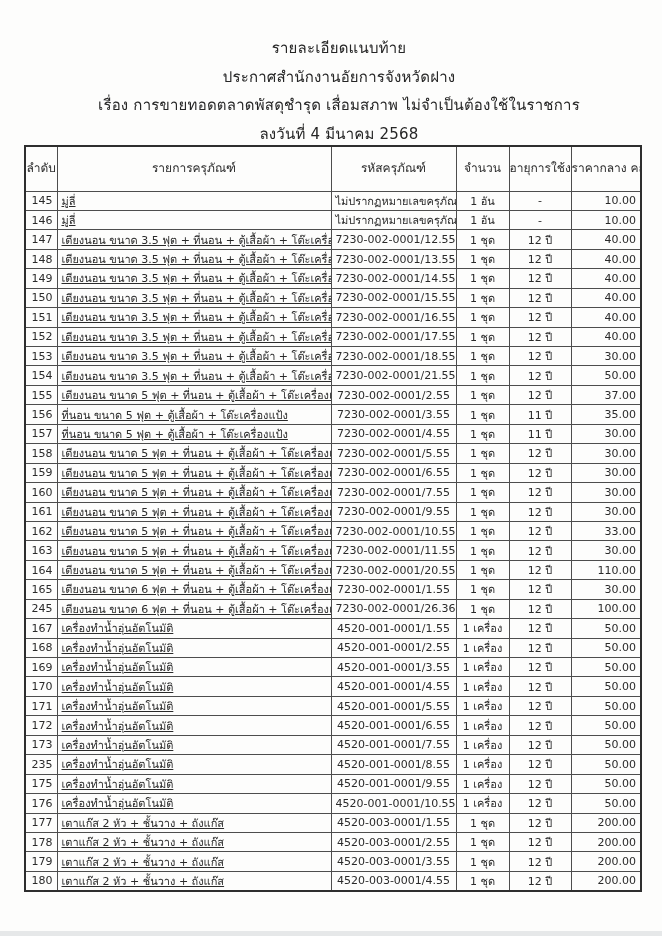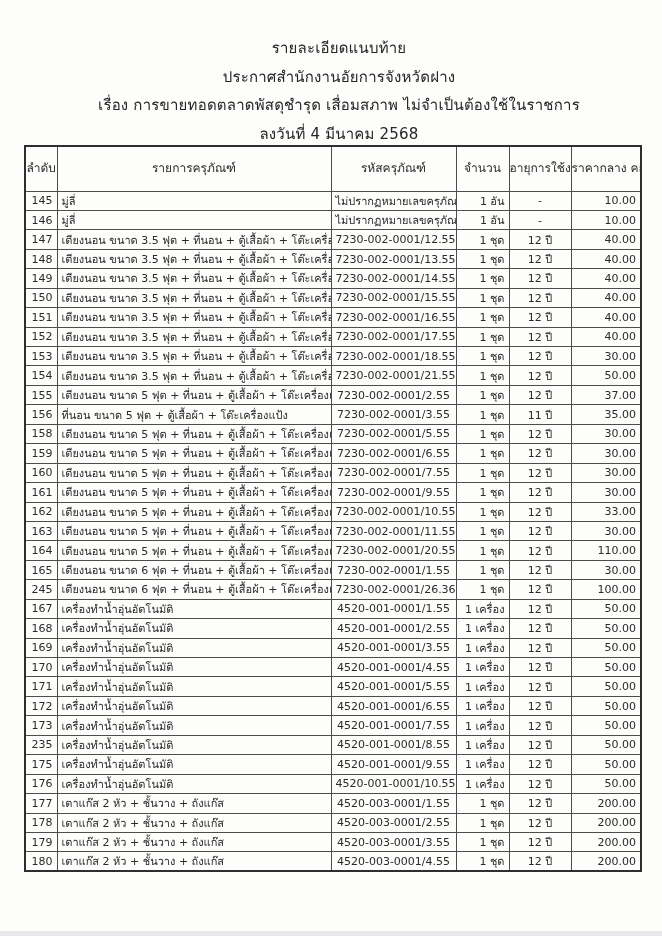--- a/index.html
+++ b/index.html
@@ -54,23 +54,23 @@
     margin-left: 32px;
   }
   th.col-price { white-space: pre-line; }
   table.assets tbody tr { height: 19.44px; }
   table.assets td {
     font-size: 11px;
     vertical-align: middle;
     padding: 0 4px;
   }
   td.col-no    { text-align: right; padding-right: 6px; }
-  td.col-item  { text-align: left;  padding-left: 5px; }
+  td.col-item  { text-align: left;  padding-left: 5px; text-decoration: underline; }
   td.col-code  { text-align: center; }
-  td.col-qty   { text-align: right; }
+  td.col-qty   { text-align: center; }
   td.col-age   { text-align: center; }
   td.col-price { text-align: right; padding-right: 5px; }
   .scan-strip-bottom {
     position: absolute;
     left: 0;
     bottom: 0;
     width: 662px;
     height: 5px;
     background: #e6e8e9;
   }
@@ -198,20 +198,28 @@
         </tr>
         <tr>
           <td class="col-no">156</td>
           <td class="col-item">ที่นอน ขนาด 5 ฟุต + ตู้เสื้อผ้า + โต๊ะเครื่องแป้ง</td>
           <td class="col-code">7230-002-0001/3.55</td>
           <td class="col-qty">1 ชุด</td>
           <td class="col-age">11 ปี</td>
           <td class="col-price">35.00</td>
         </tr>
         <tr>
+          <td class="col-no">157</td>
+          <td class="col-item">ที่นอน ขนาด 5 ฟุต + ตู้เสื้อผ้า + โต๊ะเครื่องแป้ง</td>
+          <td class="col-code">7230-002-0001/4.55</td>
+          <td class="col-qty">1 ชุด</td>
+          <td class="col-age">11 ปี</td>
+          <td class="col-price">30.00</td>
+        </tr>
+        <tr>
           <td class="col-no">158</td>
           <td class="col-item">เตียงนอน ขนาด 5 ฟุต + ที่นอน + ตู้เสื้อผ้า + โต๊ะเครื่องแป้ง</td>
           <td class="col-code">7230-002-0001/5.55</td>
           <td class="col-qty">1 ชุด</td>
           <td class="col-age">12 ปี</td>
           <td class="col-price">30.00</td>
         </tr>
         <tr>
           <td class="col-no">159</td>
           <td class="col-item">เตียงนอน ขนาด 5 ฟุต + ที่นอน + ตู้เสื้อผ้า + โต๊ะเครื่องแป้ง</td>

